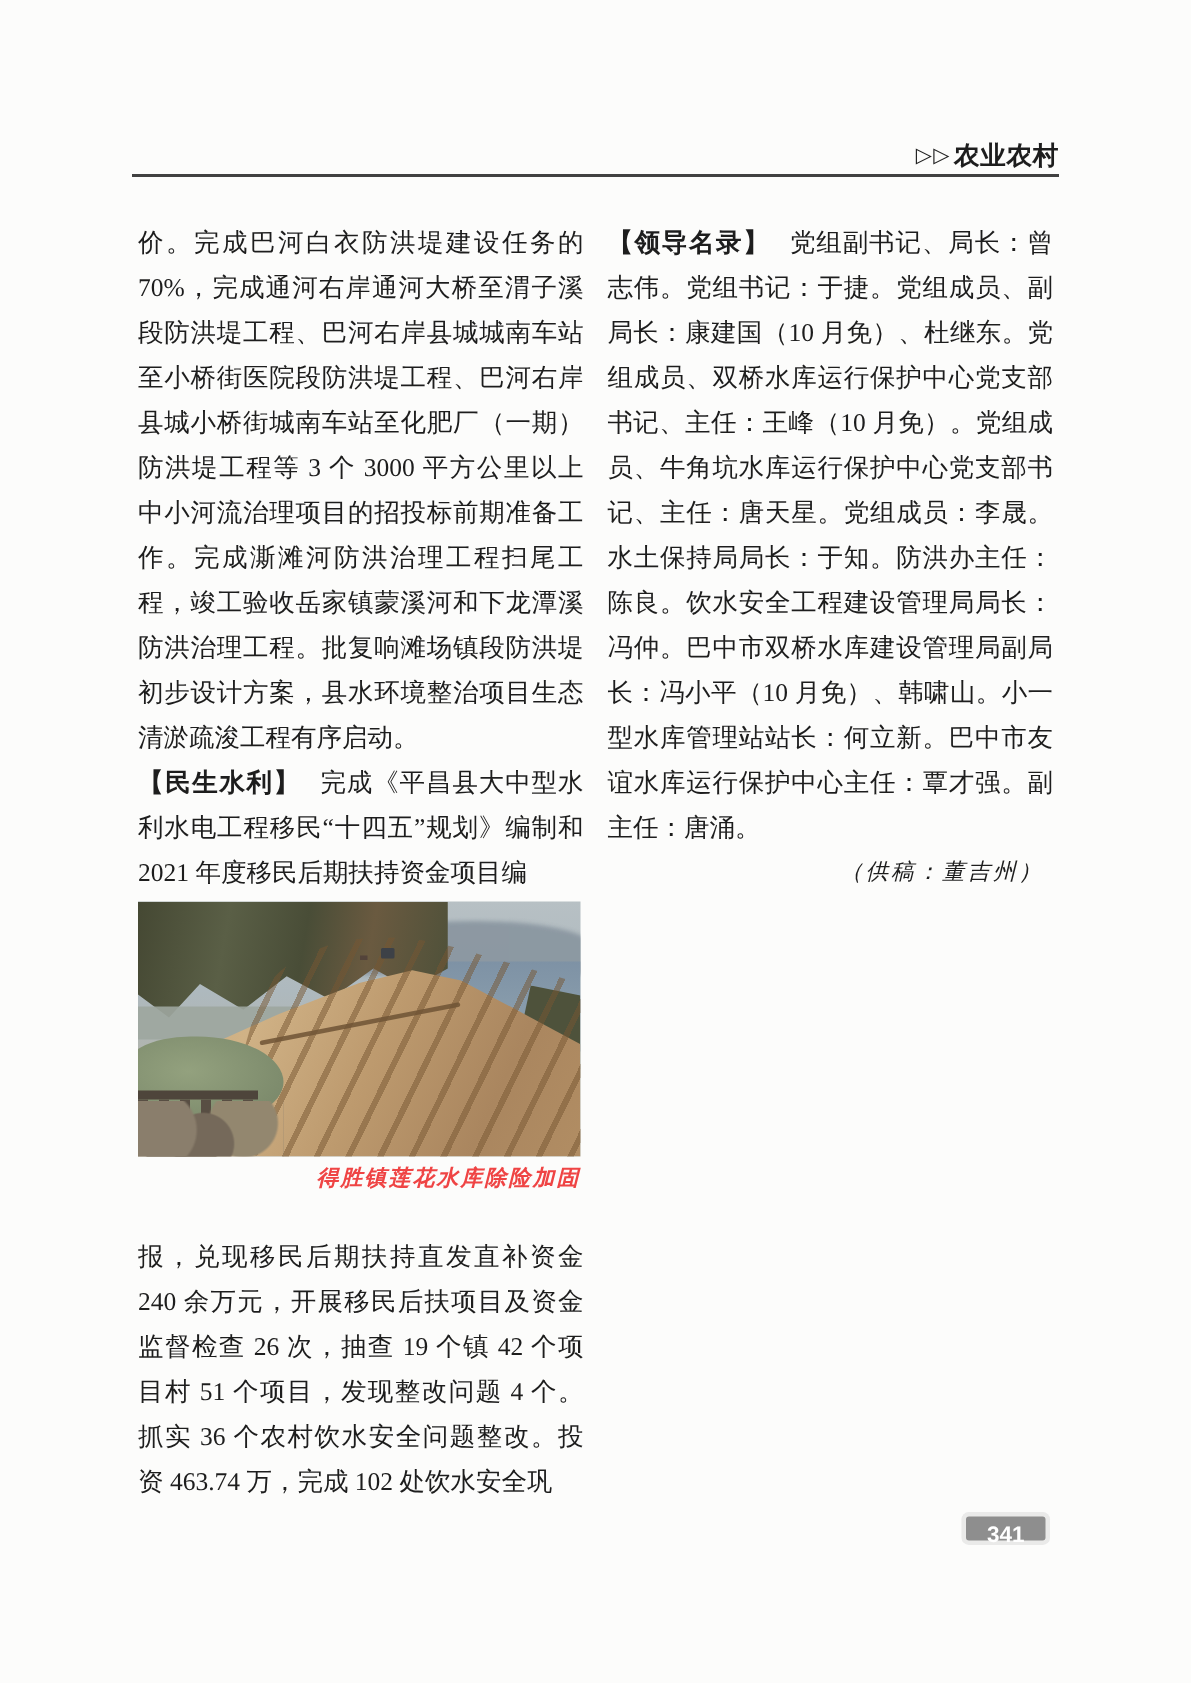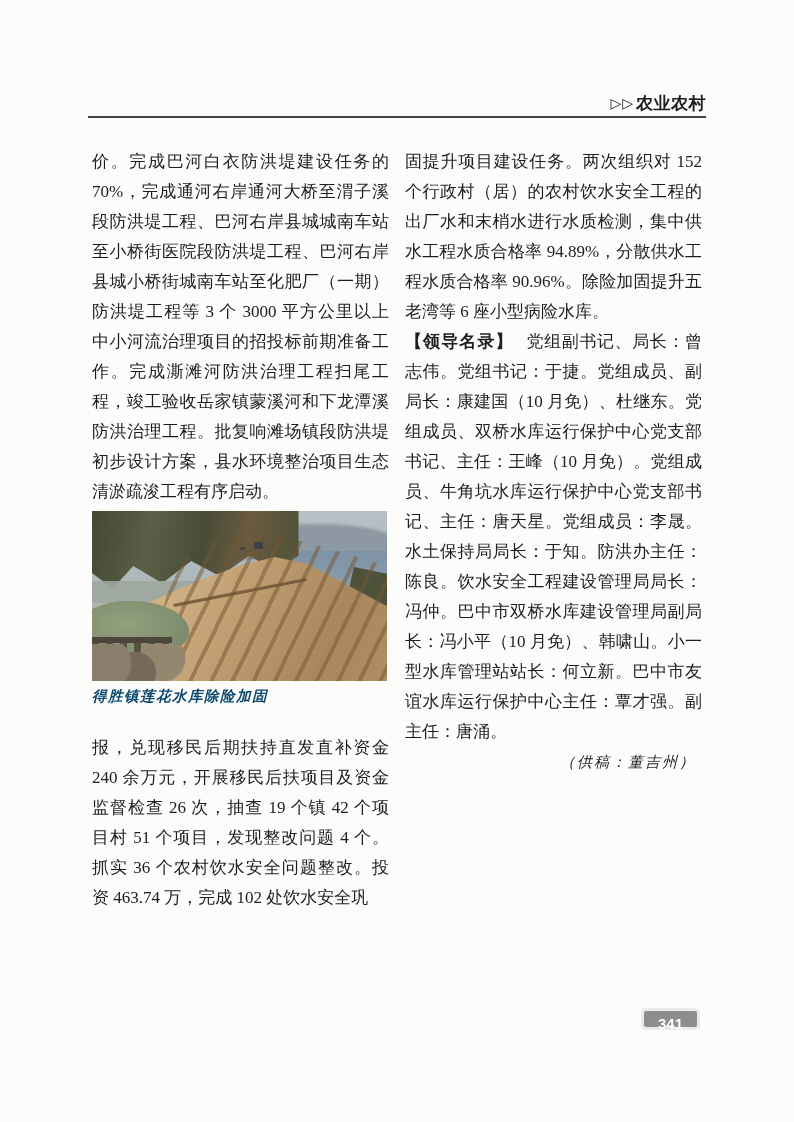--- a/index.html
+++ b/index.html
@@ -54,22 +54,22 @@
            border-radius:45% 55% 50% 40%;}
   .ph-bridge-deck{position:absolute;left:0;top:74%;width:27%;height:6px;background:#4e453b;}
   .ph-bridge-legs{position:absolute;left:0;top:calc(74% + 6px);width:27%;height:17px;
                   background:repeating-linear-gradient(90deg,#584e43 0 7px,rgba(88,78,67,0) 7px 14px);}
   .ph-rocks{position:absolute;left:-2%;bottom:-5%;width:35%;height:27%;
             background:radial-gradient(circle at 18% 42%,#8a7e6c 0 29%,rgba(0,0,0,0) 31%),
                        radial-gradient(circle at 48% 62%,#75695a 0 33%,rgba(0,0,0,0) 35%),
                        radial-gradient(circle at 74% 32%,#93876f 0 27%,rgba(0,0,0,0) 29%),
                        radial-gradient(circle at 34% 84%,#6b604f 0 29%,rgba(0,0,0,0) 31%);}
   .caption{
-    width:295px;text-align:left;font-style:italic;font-weight:600;
-    font-size:14.5px;line-height:26px;letter-spacing:1.5px;margin:2px 0 0 0;color:#0c4a6e;
+    width:295px;text-align:right;font-style:italic;font-weight:600;
+    font-size:14.5px;line-height:26px;letter-spacing:1.5px;margin:2px 0 0 0;color:#ef4444;
   }
   .after-photo{margin-top:24px;}
   
   .byline{text-align:right;font-style:italic;font-size:15px;line-height:30px;
           letter-spacing:2px;padding-right:6px;}
   .subheading{
     margin:10px 0 0 0;text-align:center;font-size:19px;line-height:30px;
     font-family:"Liberation Sans","DejaVu Sans",sans-serif;font-weight:bold;letter-spacing:3px;
   }
   .para-basic{margin-top:4px;}
@@ -86,20 +86,21 @@
 
 <div class="page">
 
   <div class="header-title">
     <span class="tri">▷▷</span><span>农业农村</span>
   </div>
   <div class="header-rule"></div>
 
   <div class="col col-left">
     <p class="para">价。完成巴河白衣防洪堤建设任务的 70%，完成通河右岸通河大桥至渭子溪段防洪堤工程、巴河右岸县城城南车站至小桥街医院段防洪堤工程、巴河右岸县城小桥街城南车站至化肥厂（一期）防洪堤工程等 3 个 3000 平方公里以上中小河流治理项目的招投标前期准备工作。完成澌滩河防洪治理工程扫尾工程，竣工验收岳家镇蒙溪河和下龙潭溪防洪治理工程。批复响滩场镇段防洪堤初步设计方案，县水环境整治项目生态清淤疏浚工程有序启动。</p>
+    <p class="para"><b class="seclabel">【民生水利】</b><span>完成《平昌县大中型水利水电工程移民“十四五”规划》编制和 2021 年度移民后期扶持资金项目编</span></p>
 
     <div class="photo">
       <div class="ph-mountain"></div>
       <div class="ph-water-right"></div>
       <div class="ph-forest"></div>
       <div class="ph-trees-right"></div>
       <div class="ph-water-band-left"></div>
       <div class="ph-dirt"></div>
       <div class="ph-tracks"></div>
       <div class="ph-crest-line"></div>
@@ -108,20 +109,19 @@
       <div class="ph-bridge-deck"></div>
       <div class="ph-bridge-legs"></div>
       <div class="ph-rocks"></div>
     </div>
     <div class="caption">得胜镇莲花水库除险加固</div>
 
     <p class="para after-photo">报，兑现移民后期扶持直发直补资金 240 余万元，开展移民后扶项目及资金监督检查 26 次，抽查 19 个镇 42 个项目村 51 个项目，发现整改问题 4 个。抓实 36 个农村饮水安全问题整改。投资 463.74 万，完成 102 处饮水安全巩</p>
   </div>
 
   <div class="col col-right">
-    <p class="para">固提升项目建设任务。两次组织对 152 个行政村（居）的农村饮水安全工程的出厂水和末梢水进行水质检测，集中供水工程水质合格率 94.89%，分散供水工程水质合格率 90.96%。除险加固提升五老湾等 6 座小型病险水库。</p>
     <p class="para"><b class="seclabel">【领导名录】</b><span>党组副书记、局长：曾志伟。党组书记：于捷。党组成员、副局长：康建国（10 月免）、杜继东。党组成员、双桥水库运行保护中心党支部书记、主任：王峰（10 月免）。党组成员、牛角坑水库运行保护中心党支部书记、主任：唐天星。党组成员：李晟。水土保持局局长：于知。防洪办主任：陈良。饮水安全工程建设管理局局长：冯仲。巴中市双桥水库建设管理局副局长：冯小平（10 月免）、韩啸山。小一型水库管理站站长：何立新。巴中市友谊水库运行保护中心主任：覃才强。副主任：唐涌。</span></p>
     <div class="byline">（供稿：董吉州）</div>
   </div>
 
   <div class="pagenum">341</div>
 
 </div>
 
 </body></html>

